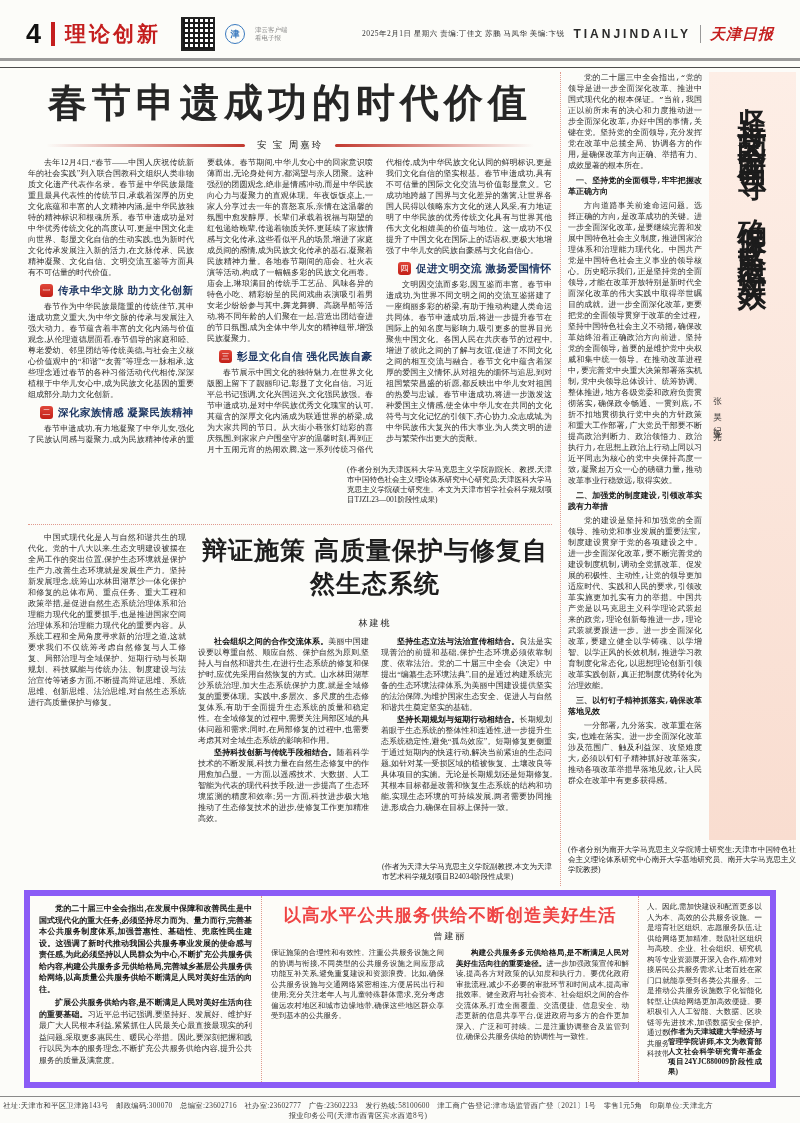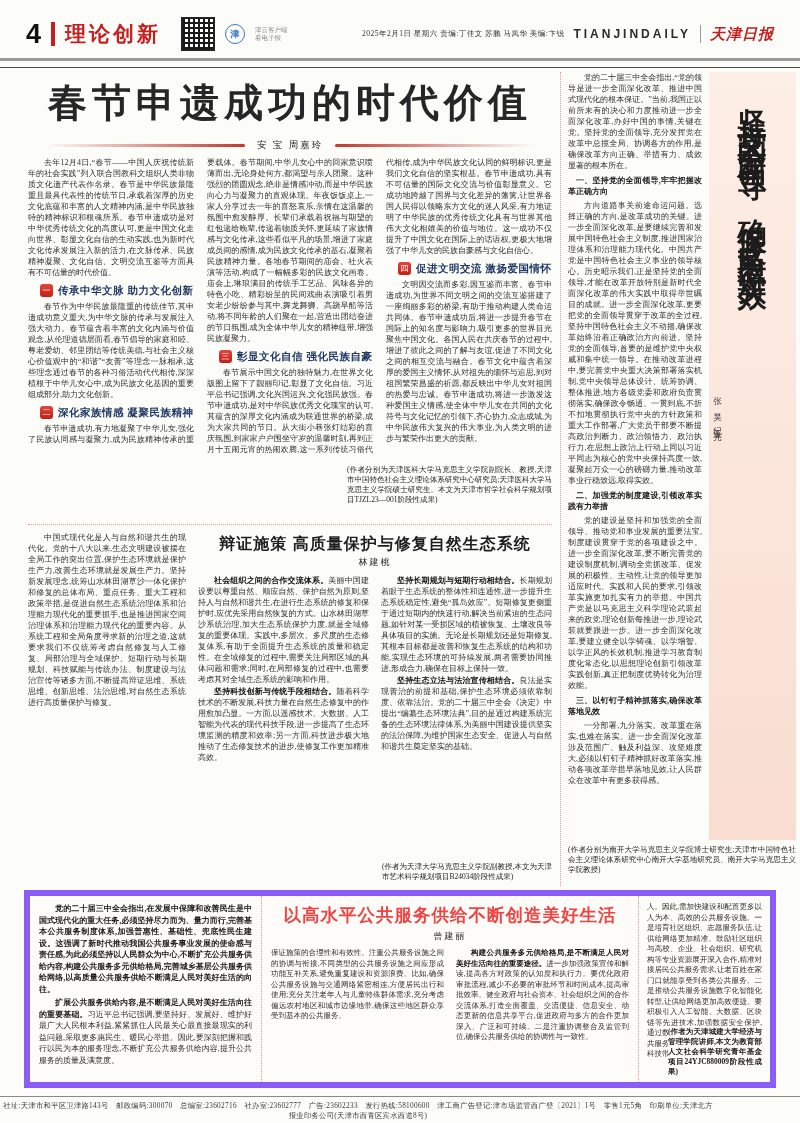--- a/index.html
+++ b/index.html
@@ -37,32 +37,32 @@
   .sechead{display:flex;align-items:center;gap:5px;padding:5px 0 4px 12px;break-inside:avoid;}
   .numbox{width:13px;height:13px;background:linear-gradient(180deg,#e0473a,#c21f17);border-radius:3px;color:#fff;font-size:8px;display:flex;align-items:center;justify-content:center;flex:0 0 13px;}
   .sechead b{font-size:10.5px;color:#1f3864;letter-spacing:.5px;font-family:"Liberation Sans","DejaVu Sans",sans-serif;}
   .a1-wrap{position:relative;}
   .attr{font-size:7.5px;line-height:10px;color:#222;text-align:justify;}
   .pin-attr{position:absolute;bottom:0;right:0;width:205px;background:#fcfcf9;padding-top:2px;}
 
   
   .a2{position:absolute;top:72px;left:560px;width:236px;height:814px;border-left:1px dotted #e09a8e;padding-left:7px;box-sizing:border-box;overflow:hidden;}
   .a2-flex{display:flex;gap:7px;height:768px;}
-  .a2-text{width:134px;font-size:8px;line-height:11px;text-align:justify;color:#2e2e2e;overflow:hidden;}
+  .a2-text{width:134px;font-size:8px;line-height:11px;text-align:justify;color:#2e2e2e;overflow:hidden;font-family:Liberation Mono, monospace;}
   .a2-h{font-weight:700;color:#1a1a1a;text-indent:1em;margin:4px 0 3px;}
   .a2-strip{flex:1;background:linear-gradient(180deg,#fdeee6,#f9ddd0);position:relative;display:flex;justify-content:center;}
   .vtitle{writing-mode:vertical-rl;text-orientation:upright;font-size:29px;font-weight:900;letter-spacing:9px;color:#1c1c1c;margin-top:14px;font-family:"Liberation Sans","DejaVu Sans",sans-serif;}
   .vauth{position:absolute;left:3px;top:318px;writing-mode:vertical-rl;text-orientation:upright;font-size:8.5px;letter-spacing:3px;color:#333;}
   .a2-attr{margin-top:5px;font-size:7.5px;line-height:10px;color:#222;text-align:justify;}
 
   
   .a3{position:absolute;top:524px;left:28px;width:524px;height:358px;border-top:1px dotted #e09a8e;padding-top:7px;box-sizing:border-box;display:flex;gap:12px;overflow:hidden;}
   .a3-col1{width:158px;flex:0 0 158px;font-size:8px;line-height:11px;text-align:justify;color:#2e2e2e;overflow:hidden;}
   .a3-main{flex:1;position:relative;overflow:hidden;}
-  .a3-main h2{margin:2px 0 1px;text-align:center;font-size:16px;font-weight:900;color:#1e1e1e;letter-spacing:1px;font-family:"Liberation Sans","DejaVu Sans",sans-serif;}
+  .a3-main h2{margin:2px 0 17px;text-align:center;font-size:25px;font-weight:900;color:#1e1e1e;letter-spacing:1px;font-family:"Liberation Sans","DejaVu Sans",sans-serif;}
   .a3-auth{text-align:center;font-size:9px;color:#222;letter-spacing:2px;margin-bottom:6px;}
   .a3-cols{column-count:2;column-gap:12px;height:288px;overflow:hidden;font-size:8px;line-height:11px;text-align:justify;color:#2e2e2e;}
   .lead{font-weight:700;color:#111;}
   .a3-attr{position:absolute;bottom:0;right:0;width:170px;background:#fcfcf9;padding-top:2px;}
 
   
   .a4{position:absolute;top:890px;left:24px;width:752px;height:198px;border:6px solid #8b5cf6;background:#fdfcf8;box-sizing:border-box;display:flex;overflow:hidden;}
   .a4-box{width:232px;flex:0 0 232px;padding:7px 9px;border-right:1px dotted #e09a8e;font-size:8px;line-height:11.5px;text-align:justify;color:#1c1c1c;font-weight:700;overflow:hidden;box-sizing:border-box;}
   .a4-mid{width:376px;flex:0 0 376px;padding:4px 9px 6px;box-sizing:border-box;overflow:hidden;}
   .a4-mid h2{margin:3px 0 3px;text-align:center;font-size:17.5px;font-weight:900;color:#ef4444;letter-spacing:1px;font-family:"Liberation Sans","DejaVu Sans",sans-serif;}
@@ -159,22 +159,22 @@
   <section class="a3">
     <div class="a3-col1">
       <p class="para">中国式现代化是人与自然和谐共生的现代化。党的十八大以来,生态文明建设被摆在全局工作的突出位置,保护生态环境就是保护生产力,改善生态环境就是发展生产力。坚持新发展理念,统筹山水林田湖草沙一体化保护和修复的总体布局、重点任务、重大工程和政策举措,是促进自然生态系统治理体系和治理能力现代化的重要抓手,也是推进国家空间治理体系和治理能力现代化的重要内容。从系统工程和全局角度寻求新的治理之道,这就要求我们不仅统筹考虑自然修复与人工修复、局部治理与全域保护、短期行动与长期规划、科技赋能与传统办法、制度建设与法治宣传等诸多方面,不断提高辩证思维、系统思维、创新思维、法治思维,对自然生态系统进行高质量保护与修复。</p>
     </div>
     <div class="a3-main">
       <h2>辩证施策 高质量保护与修复自然生态系统</h2>
       <div class="a3-auth">林建桃</div>
       <div class="a3-cols">
         <p class="para"><span class="lead">社会组织之间的合作交流体系。</span><span>美丽中国建设要以尊重自然、顺应自然、保护自然为原则,坚持人与自然和谐共生,在进行生态系统的修复和保护时,应优先采用自然恢复的方式。山水林田湖草沙系统治理,加大生态系统保护力度,就是全域修复的重要体现。实践中,多层次、多尺度的生态修复体系,有助于全面提升生态系统的质量和稳定性。在全域修复的过程中,需要关注局部区域的具体问题和需求;同时,在局部修复的过程中,也需要考虑其对全域生态系统的影响和作用。</span></p>
         <p class="para"><span class="lead">坚持科技创新与传统手段相结合。</span><span>随着科学技术的不断发展,科技力量在自然生态修复中的作用愈加凸显。一方面,以遥感技术、大数据、人工智能为代表的现代科技手段,进一步提高了生态环境监测的精度和效率;另一方面,科技进步极大地推动了生态修复技术的进步,使修复工作更加精准高效。</span></p>
+        <p class="para"><span class="lead">坚持生态立法与法治宣传相结合。</span><span>良法是实现善治的前提和基础,保护生态环境必须依靠制度、依靠法治。党的二十届三中全会《决定》中提出“编纂生态环境法典”,目的是通过构建系统完备的生态环境法律体系,为美丽中国建设提供坚实的法治保障,为维护国家生态安全、促进人与自然和谐共生奠定坚实的基础。</span></p>
         <p class="para"><span class="lead">坚持长期规划与短期行动相结合。</span><span>长期规划着眼于生态系统的整体性和连通性,进一步提升生态系统稳定性,避免“孤岛效应”。短期修复更侧重于通过短期内的快速行动,解决当前紧迫的生态问题,如针对某一受损区域的植被恢复、土壤改良等具体项目的实施。无论是长期规划还是短期修复,其根本目标都是改善和恢复生态系统的结构和功能,实现生态环境的可持续发展,两者需要协同推进,形成合力,确保在目标上保持一致。</span></p>
-        <p class="para"><span class="lead">坚持生态立法与法治宣传相结合。</span><span>良法是实现善治的前提和基础,保护生态环境必须依靠制度、依靠法治。党的二十届三中全会《决定》中提出“编纂生态环境法典”,目的是通过构建系统完备的生态环境法律体系,为美丽中国建设提供坚实的法治保障,为维护国家生态安全、促进人与自然和谐共生奠定坚实的基础。</span></p>
       </div>
       <div class="attr a3-attr">(作者为天津大学马克思主义学院副教授,本文为天津市艺术科学规划项目B24034阶段性成果)</div>
     </div>
   </section>
 
   <section class="a4">
     <div class="a4-box">
       <p class="para" style="margin:0 0 2px;">党的二十届三中全会指出,在发展中保障和改善民生是中国式现代化的重大任务,必须坚持尽力而为、量力而行,完善基本公共服务制度体系,加强普惠性、基础性、兜底性民生建设。这强调了新时代推动我国公共服务事业发展的使命感与责任感,为此必须坚持以人民群众为中心,不断扩充公共服务供给内容,构建公共服务多元供给格局,完善城乡基层公共服务供给网络,以高质量公共服务供给不断满足人民对美好生活的向往。</p>
       <p class="para"><span>扩展公共服务供给内容,是不断满足人民对美好生活向往的重要基础。</span><span style="font-weight:400;color:#2e2e2e;">习近平总书记强调,要坚持好、发展好、维护好最广大人民根本利益,紧紧抓住人民最关心最直接最现实的利益问题,采取更多惠民生、暖民心举措。因此,要深刻把握和践行以民为本的服务理念,不断扩充公共服务供给内容,提升公共服务的质量及满意度。</span></p>
     </div>

